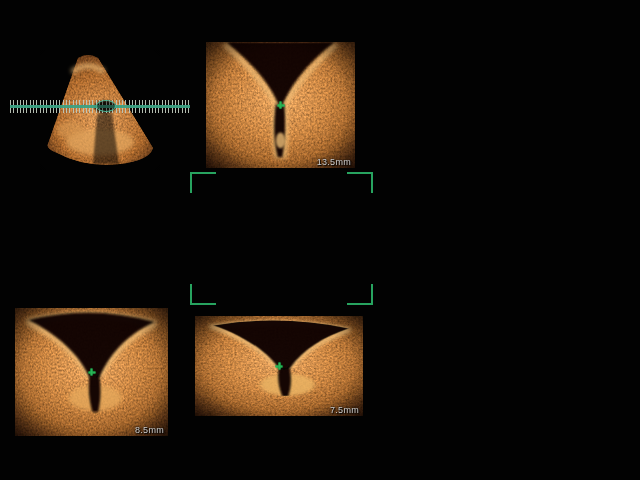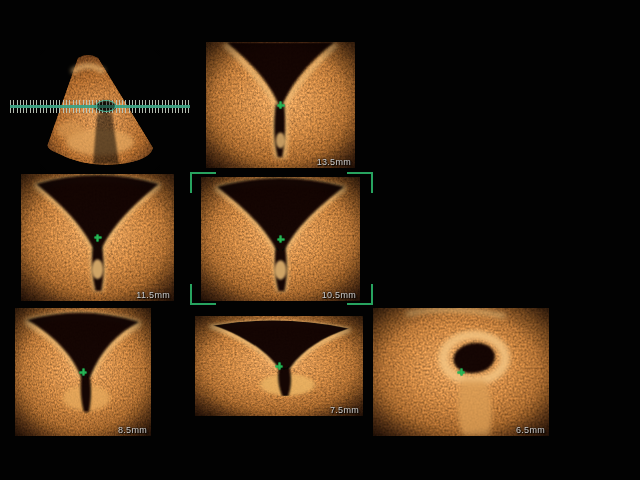--- a/index.html
+++ b/index.html
@@ -16,21 +16,21 @@
   .ruler .oval{position:absolute;left:86px;top:0px;width:20px;height:12px;
     border:1.5px solid #4db493;border-radius:50%;background:rgba(2,6,4,.45);box-sizing:border-box;}
   
   .cell{position:absolute;overflow:hidden;background:#140a03;}
   .cell svg{position:absolute;left:0;top:0;width:100%;height:100%;}
   .c-a2{left:206px;top:42px;width:149px;height:126px}
   .c-a3{left:390px;top:42px;width:146px;height:126px}
   .c-b1{left:21px;top:174px;width:153px;height:127px}
   .c-b2{left:201px;top:177px;width:159px;height:124px}
   .c-b3{left:381px;top:174px;width:165px;height:128px}
-  .c-c1{left:15px;top:308px;width:136px;height:128px}
+  .c-c1{left:15px;top:308px;width:153px;height:128px}
   .c-c2{left:195px;top:316px;width:168px;height:100px}
   .c-c3{left:373px;top:308px;width:176px;height:128px}
   .lbl{position:absolute;right:4px;bottom:1px;font-size:9px;letter-spacing:.3px;color:#cccccc;
     text-shadow:0 0 2px #000,1px 1px 1px #000;}
   .cross{position:absolute;left:50%;top:50%;width:7px;height:7px;transform:translate(-50%,-50%);}
   .cross:before{content:"";position:absolute;left:0;top:2.5px;width:7px;height:2px;background:#2db357;box-shadow:0 0 1px #0a4;}
   .cross:after{content:"";position:absolute;left:2.5px;top:0;width:2px;height:7px;background:#2db357;box-shadow:0 0 1px #0a4;}
   
   .bracket{position:absolute;left:190px;top:172px;width:183px;height:133px;pointer-events:none;}
   .bracket i{position:absolute;width:24px;height:19px;border:0 solid #27a35f;}
@@ -129,61 +129,21 @@
         <path d="M75,62 C72,86 73,102 77,117 L82,117 C85,100 86,84 84,62 Q80,70 75,62 Z"></path>
       </g>
       <ellipse cx="80" cy="100" rx="5" ry="8" fill="#f0c078" filter="url(#bl1)" opacity="0.8"></ellipse>
       <rect width="160" height="128" fill="url(#gvig)"></rect>
     </svg>
     <span class="cross"></span>
     <span class="lbl">13.5mm</span>
   </div>
 
 
-  <div class="cell c-b1">
-    <svg viewBox="0 0 160 128" preserveAspectRatio="none">
-      <rect width="160" height="128" fill="url(#gcell)" filter="url(#spk)"></rect>
-      <g filter="url(#bl)" stroke="#eebb75" stroke-width="6" fill="none" opacity="0.85">
-        <path d="M14,12 Q80,-2 146,12"></path>
-        <path d="M16,12 C38,28 62,50 76,76"></path>
-        <path d="M144,12 C122,28 98,50 84,76"></path>
-        <path d="M76,76 C74,94 76,106 79,118"></path>
-        <path d="M84,76 C86,94 86,106 83,118"></path>
-      </g>
-      <g filter="url(#bl1)" fill="#070200" opacity="0.96">
-        <path d="M16,10 C36,26 62,48 75,74 C79,82 81,82 85,74 C98,48 124,26 144,10 Q80,-8 16,10 Z"></path>
-        <path d="M75,72 C73,92 75,106 78,118 L84,118 C87,104 87,90 85,72 Q80,80 75,72 Z"></path>
-      </g>
-      <ellipse cx="80" cy="96" rx="6" ry="10" fill="#f0c078" filter="url(#bl1)" opacity="0.85"></ellipse>
-      <rect width="160" height="128" fill="url(#gvig)"></rect>
-    </svg>
-    <span class="cross"></span>
-    <span class="lbl">11.5mm</span>
-  </div>
 
-  <div class="cell c-b2">
-    <svg viewBox="0 0 160 128" preserveAspectRatio="none">
-      <rect width="160" height="128" fill="url(#gcell)" filter="url(#spk2)"></rect>
-      <g filter="url(#bl)" stroke="#eebb75" stroke-width="6" fill="none" opacity="0.85">
-        <path d="M14,12 Q80,-2 146,12"></path>
-        <path d="M16,12 C38,28 62,50 76,76"></path>
-        <path d="M144,12 C122,28 98,50 84,76"></path>
-        <path d="M76,76 C74,94 76,106 79,118"></path>
-        <path d="M84,76 C86,94 86,106 83,118"></path>
-      </g>
-      <g filter="url(#bl1)" fill="#070200" opacity="0.96">
-        <path d="M16,10 C36,26 62,48 75,74 C79,82 81,82 85,74 C98,48 124,26 144,10 Q80,-8 16,10 Z"></path>
-        <path d="M75,72 C73,92 75,106 78,118 L84,118 C87,104 87,90 85,72 Q80,80 75,72 Z"></path>
-      </g>
-      <ellipse cx="80" cy="96" rx="6" ry="10" fill="#f0c078" filter="url(#bl1)" opacity="0.85"></ellipse>
-      <rect width="160" height="128" fill="url(#gvig)"></rect>
-    </svg>
-    <span class="cross"></span>
-    <span class="lbl">10.5mm</span>
-  </div>
 
 
   <div class="cell c-c1">
     <svg viewBox="0 0 160 128" preserveAspectRatio="none">
       <rect width="160" height="128" fill="url(#gcell)" filter="url(#spk2)"></rect>
       <g filter="url(#bl)" stroke="#eebb75" stroke-width="7" fill="none" opacity="0.85">
         <path d="M12,14 Q80,0 148,16"></path>
         <path d="M14,14 C40,26 66,46 78,68"></path>
         <path d="M146,16 C120,28 100,46 88,68"></path>
       </g>
@@ -210,34 +170,20 @@
       <g filter="url(#bl1)" fill="#070200" opacity="0.96">
         <path d="M18,12 C44,24 68,44 79,66 C83,74 87,74 91,66 C103,42 124,26 146,16 Q82,-2 18,12 Z"></path>
         <path d="M80,64 C78,80 80,92 83,102 L89,102 C92,90 92,78 90,64 Q85,72 80,64 Z"></path>
       </g>
       <rect width="160" height="128" fill="url(#gvig)"></rect>
     </svg>
     <span class="cross"></span>
     <span class="lbl">7.5mm</span>
   </div>
 
-  <div class="cell c-c3">
-    <svg viewBox="0 0 160 128" preserveAspectRatio="none">
-      <rect width="160" height="128" fill="url(#gcell)" filter="url(#spk2)"></rect>
-      <g filter="url(#bl)">
-        <ellipse cx="92" cy="50" rx="28" ry="23" fill="none" stroke="#f2c27f" stroke-width="9" opacity="0.9"></ellipse>
-        <path d="M80,72 C76,94 76,112 82,128 L106,128 C110,106 108,86 102,72 Z" fill="#d99c54" opacity="0.8"></path>
-        <path d="M30,6 Q70,-4 120,8" stroke="#e9b872" stroke-width="6" fill="none" opacity="0.7"></path>
-      </g>
-      <ellipse cx="92" cy="50" rx="19" ry="15" fill="#070200" opacity="0.96" filter="url(#bl1)" transform="rotate(-12 92 50)"></ellipse>
-      <rect width="160" height="128" fill="url(#gvig)"></rect>
-    </svg>
-    <span class="cross"></span>
-    <span class="lbl">6.5mm</span>
-  </div>
 
   <div class="bracket">
     <i class="tl"></i>
     <i class="tr"></i>
     <i class="bl"></i>
     <i class="br"></i>
   </div>
 
 </div>
 

